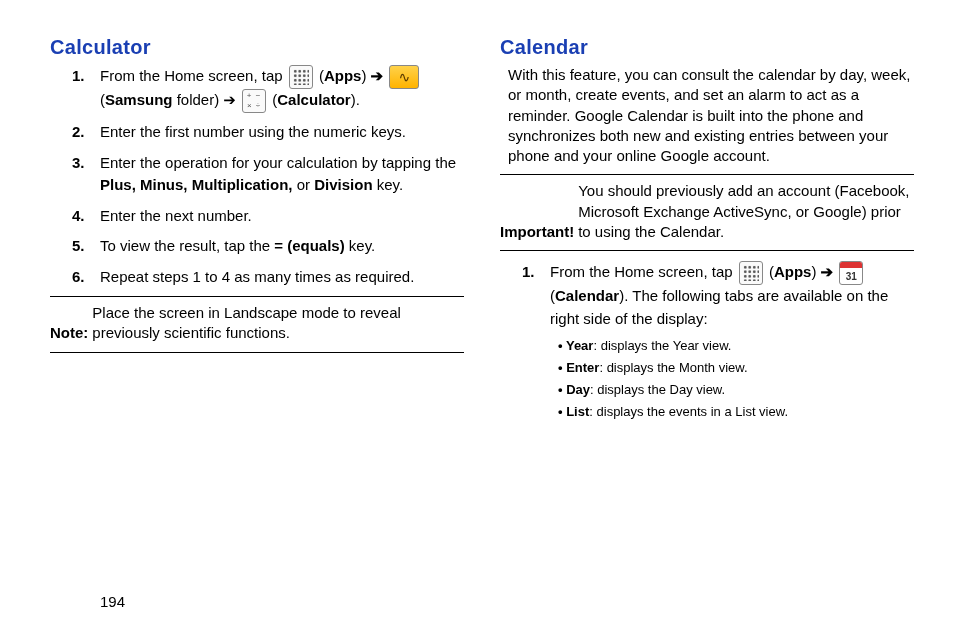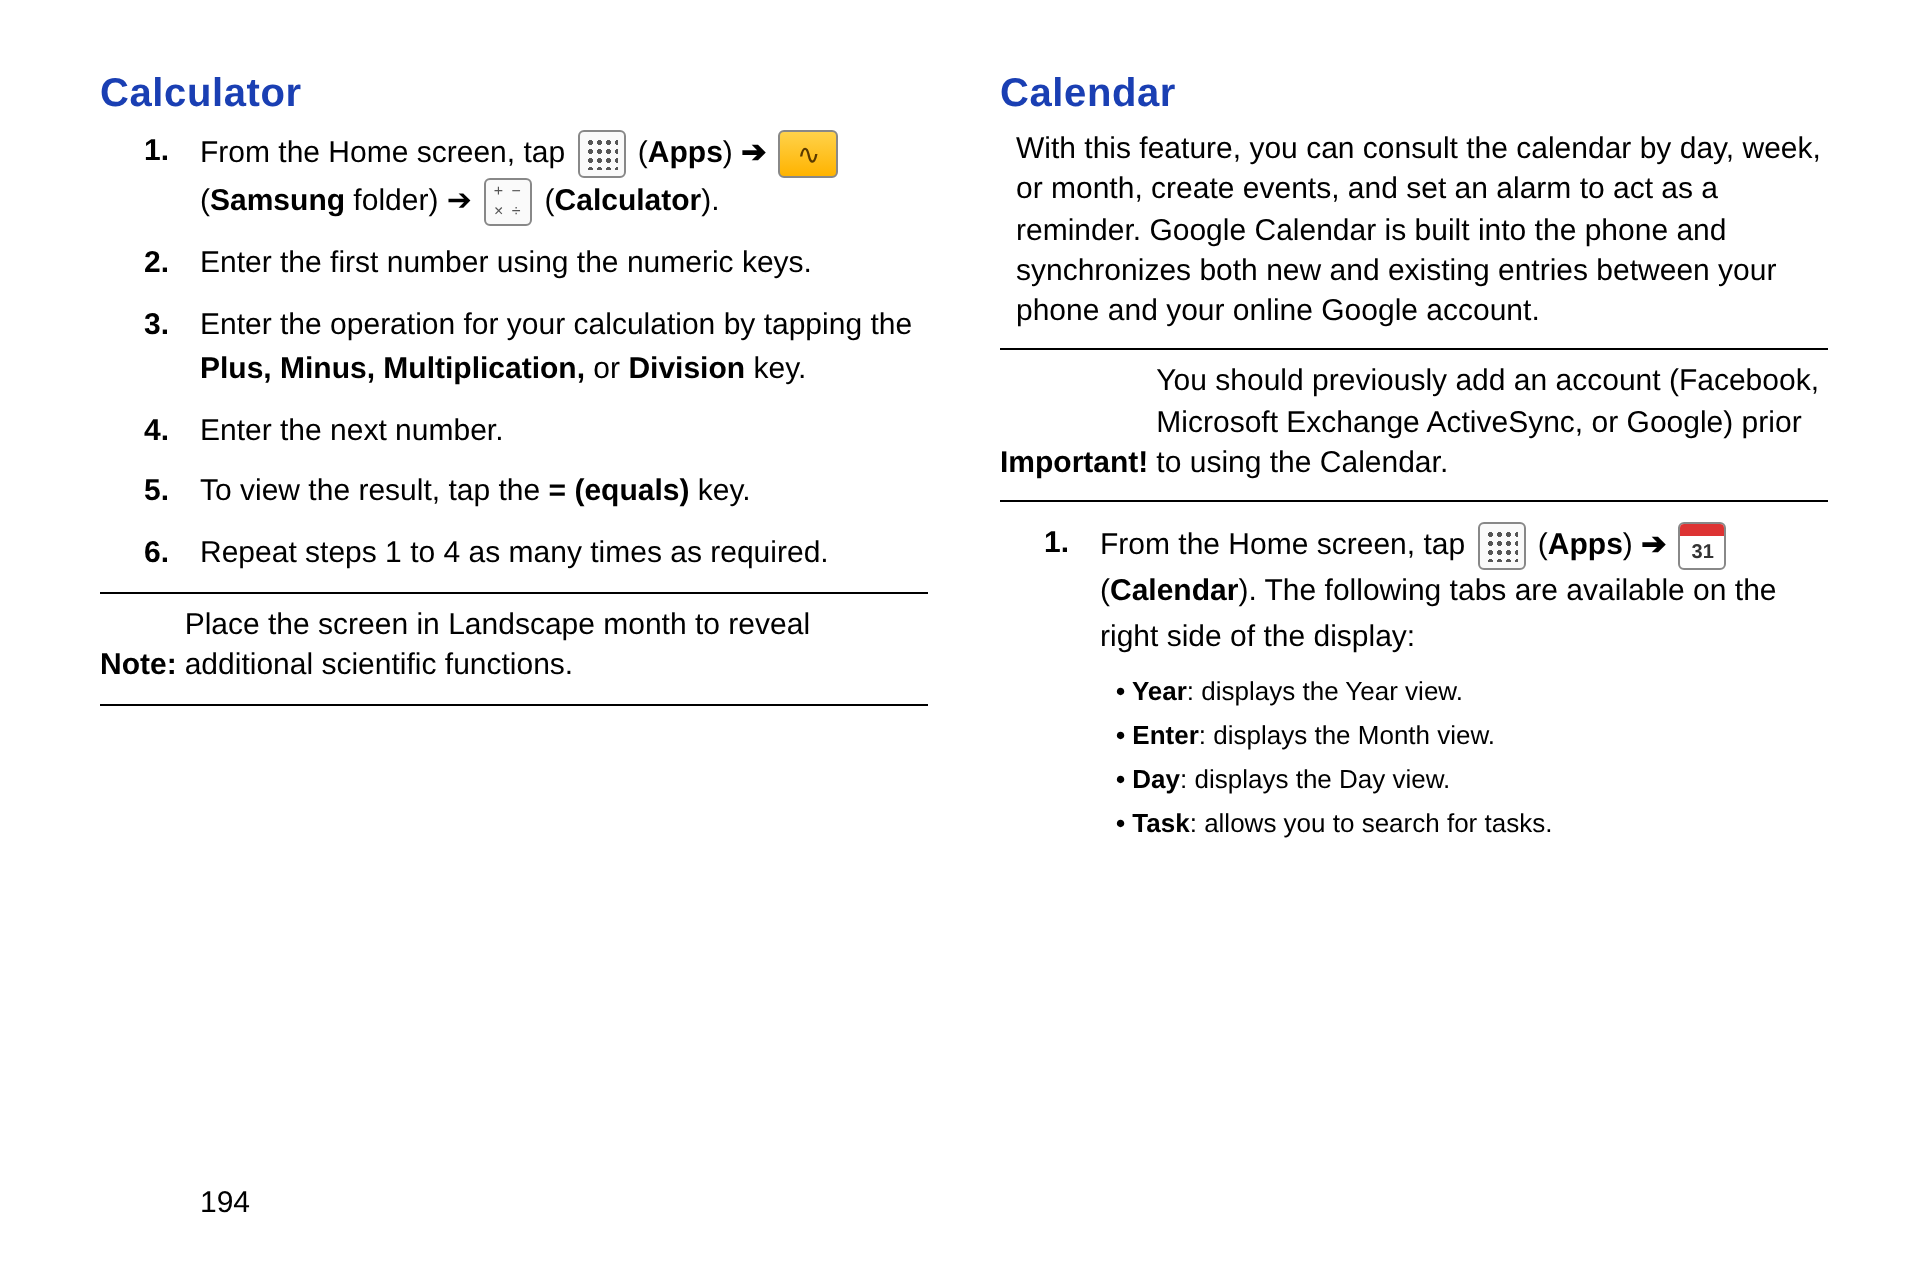--- a/index.html
+++ b/index.html
@@ -195,21 +195,21 @@
         </span>
       </li>
       <li>
         <span class="num">6.</span>
         <span class="body">Repeat steps 1 to 4 as many times as required.</span>
       </li>
     </ol>
     <hr class="rule">
     <div class="note">
       <span class="label">Note:</span>
-      <span class="txt">Place the screen in Landscape month to reveal additional scientific functions.</span>
+      <span class="txt">Place the screen in Landscape mode to reveal previously scientific functions.</span>
     </div>
     <hr class="rule">
   </div>
 
   <div class="col">
     <h2 class="section">Calendar</h2>
     <p class="intro">With this feature, you can consult the calendar by day, week, or month, create events, and set an alarm to act as a reminder. Google Calendar is built into the phone and synchronizes both new and existing entries between your phone and your online Google account.</p>
     <hr class="rule">
     <div class="note important">
       <span class="label">Important!</span>
@@ -222,21 +222,21 @@
         <span class="body">
           <span>From the Home screen, tap </span>
           <span class="icon-box icon-apps"></span>
           (<strong>Apps</strong>)<span class="arrow"> ➔ </span>
           <span class="icon-box icon-calendar"></span>
           (<strong>Calendar</strong><span>). The following tabs are available on the right side of the display:</span>
           <ul class="sub">
             <li><strong>Year</strong><span>: displays the Year view.</span></li>
             <li><strong>Enter</strong><span>: displays the Month view.</span></li>
             <li><strong>Day</strong><span>: displays the Day view.</span></li>
-            <li><strong>Task</strong><span>: allows you to search for tasks.</span></li>
+            <li><strong>List</strong><span>: displays the events in a List view.</span></li>
           </ul>
         </span>
       </li>
     </ol>
   </div>
 </div>
 
 <div class="pagenum">194</div>
 
 </body></html>

